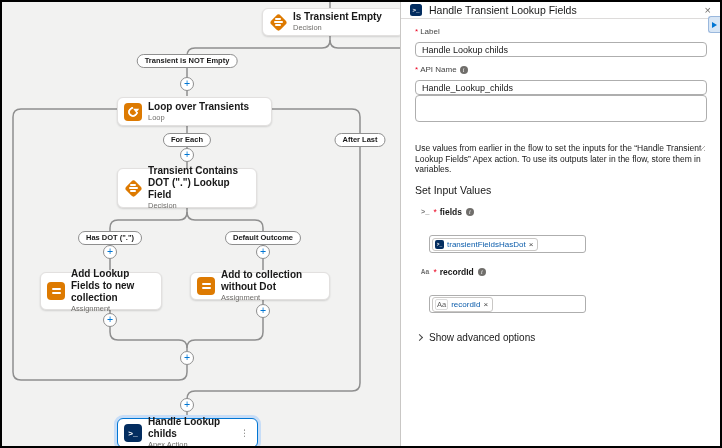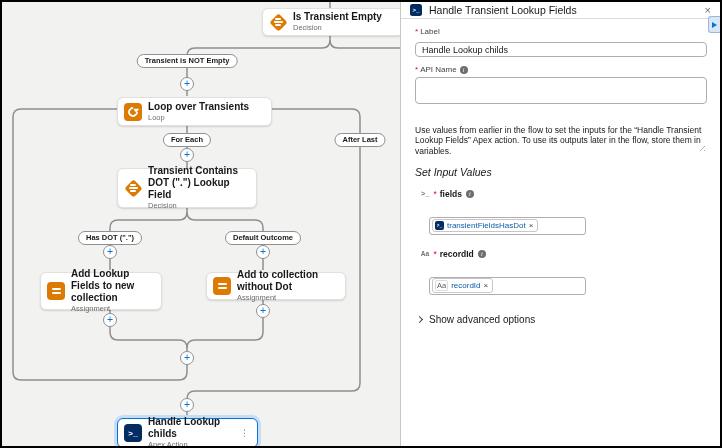--- a/index.html
+++ b/index.html
@@ -52,21 +52,21 @@
   .info { display:inline-block; width:8px; height:8px; border-radius:50%; background:#706e6b; color:#fff;
           font-size:6px; line-height:8px; text-align:center; font-family:"Liberation Serif", serif; font-style:italic; }
   .tinput { width:292px; height:15px; border:1px solid #aeaeae; border-radius:4px; padding:0 6px; font-size:9px;
             color:#181818; font-family:"Liberation Sans", sans-serif; background:#fff; }
   .tarea { width:292px; height:27px; border:1px solid #aeaeae; border-radius:4px; resize:none; background:#fff; position:relative; }
   .grip { position:absolute; right:15px; top:125px; width:7px; height:7px;
           background:repeating-linear-gradient(-45deg,#b0adab 0 1px,transparent 1px 3px);
           clip-path:polygon(100% 0,100% 100%,0 100%); }
   .mt1 { margin-top:8px; } 
   #helptext { margin-top:17px; font-size:8.5px; color:#181818; line-height:1.25; width:296px; }
-  #sectitle { margin-top:9px; font-size:10.5px; color:#181818;font-style:italic; }
+  #sectitle { margin-top:9px; font-size:10.5px; color:#181818; }
   .prow { margin-left:6px; }
   .prow-label { display:flex; align-items:center; gap:4px; margin-top:11px; font-size:8.5px; color:#181818; }
   .tglyph { color:#747474; font-size:7px; font-family:"Liberation Mono", monospace; font-weight:bold; }
   .pname { font-weight:bold; font-size:8.5px; }
   .pillbox { margin-top:18px; margin-left:8px; width:157px; height:18px; border:1px solid #aeaeae; border-radius:3px;
              background:#fff; display:flex; align-items:center; padding:0 2px; }
   .rpill { display:flex; align-items:center; gap:3px; border:1px solid #c9c7c5; border-radius:3px; background:#fff;
            padding:1px 4px 1px 2px; font-size:8px; color:#0b5cab; white-space:nowrap; }
   .rpill .px { color:#444; font-size:8px; }
   .rpill .ic-apex { width:9px; height:9px; font-size:4.5px; border-radius:2px; }
@@ -140,21 +140,21 @@
             <i></i>
             <i></i>
           </span>
         </span>
       <span class="ntxt">
         <div class="ntitle">Add Lookup Fields to new collection</div>
         <div class="nsub">Assignment</div>
       </span>
     </div>
 
-    <div class="node" style="left:204px; top:270px; width:140px; height:28px;">
+    <div class="node" style="left:188px; top:270px; width:140px; height:28px;">
       <span class="ic ic-sq">
           <span class="eq">
             <i></i>
             <i></i>
           </span>
         </span>
       <span class="ntxt">
         <div class="ntitle">Add to collection without Dot</div>
         <div class="nsub">Assignment</div>
       </span>
@@ -200,20 +200,21 @@
         <span class="req">*</span>
           <span>Label</span>
       </div>
       <input class="tinput" value="Handle Lookup childs" style="">
 
       <div class="flabel mt1">
         <span class="req">*</span>
           <span>API Name</span>
         <span class="info">i</span>
       </div>
+      <input class="tinput" value="Handle_Lookup_childs" style="">
 
       <textarea class="tarea" style=""></textarea>
       <span class="grip"></span>
 
       <div id="helptext">Use values from earlier in the flow to set the inputs for the “Handle Transient Lookup Fields” Apex action. To use its outputs later in the flow, store them in variables.</div>
 
       <div id="sectitle">Set Input Values</div>
 
       <div class="prow">
         <div class="prow-label">

